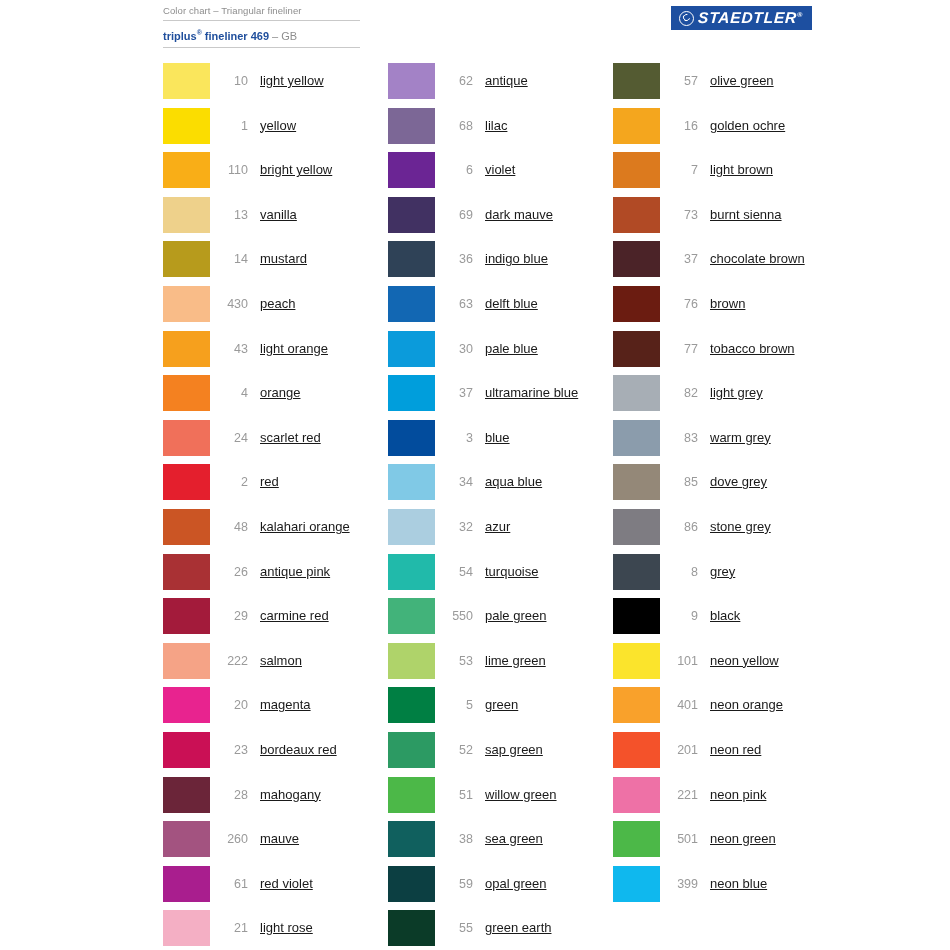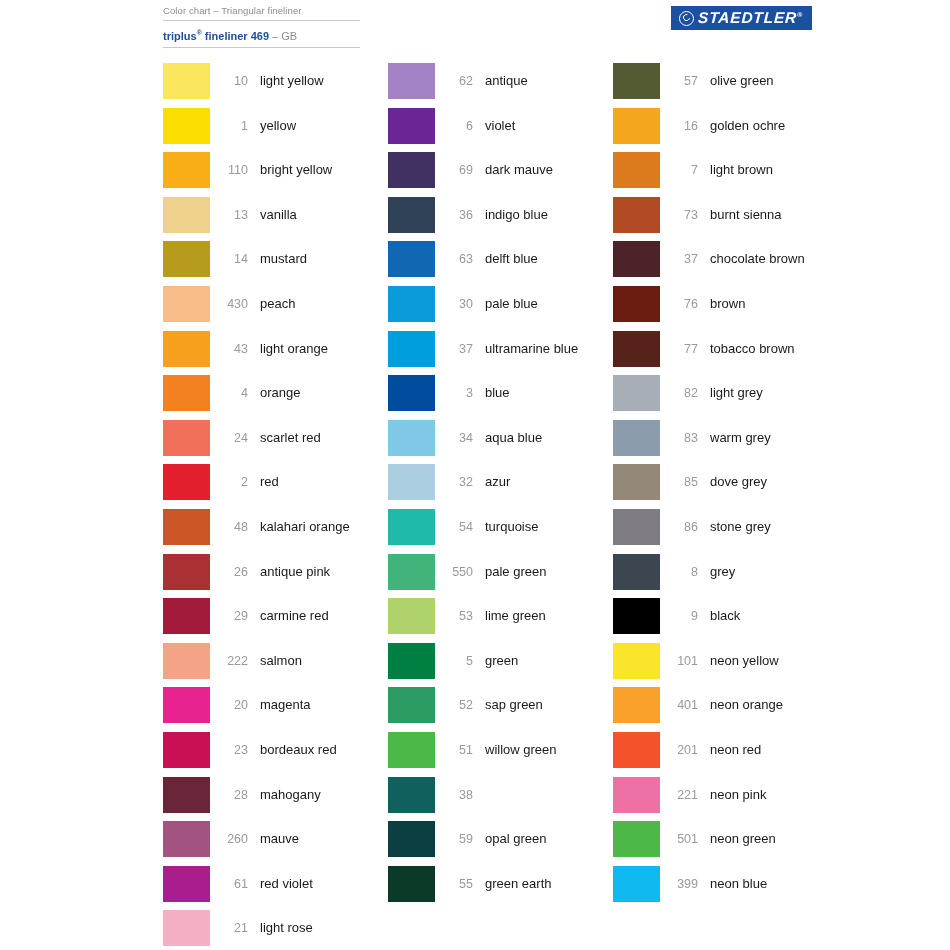--- a/index.html
+++ b/index.html
@@ -141,20 +141,21 @@
     line-height: 36px;
     padding-right: 0;
   }
   .row-name {
     flex: 1;
     font-size: 13px;
     color: #1a1a1a;
     line-height: 36px;
     padding-left: 12px;
     white-space: nowrap;
+    text-decoration: underline;
   }
 </style>
 </head>
 <body>
 
 <div id="header">
   <div class="hdr-line1">Color chart – Triangular fineliner</div>
   <div class="hdr-rule"></div>
   <div class="hdr-line2"><span class="hdr-brand">triplus</span><span class="hdr-sup">®</span><span class="hdr-brand"> fineliner 469</span><span class="hdr-region"> – GB</span></div>
   <div class="hdr-rule"></div>
@@ -268,20 +269,25 @@
         <div class="row-name">light rose</div>
       </div>
     </div>
     <div class="color-column col-1">
       <div class="color-row">
         <div class="swatch" style="background: rgb(163, 130, 198);"></div>
         <div class="row-num">62</div>
         <div class="row-name">antique</div>
       </div>
       <div class="color-row">
+        <div class="swatch" style="background: rgb(124, 103, 150);"></div>
+        <div class="row-num">68</div>
+        <div class="row-name">lilac</div>
+      </div>
+      <div class="color-row">
         <div class="swatch" style="background: rgb(107, 37, 148);"></div>
         <div class="row-num">6</div>
         <div class="row-name">violet</div>
       </div>
       <div class="color-row">
         <div class="swatch" style="background: rgb(65, 49, 98);"></div>
         <div class="row-num">69</div>
         <div class="row-name">dark mauve</div>
       </div>
       <div class="color-row">
@@ -345,20 +351,21 @@
         <div class="row-name">sap green</div>
       </div>
       <div class="color-row">
         <div class="swatch" style="background: rgb(76, 184, 72);"></div>
         <div class="row-num">51</div>
         <div class="row-name">willow green</div>
       </div>
       <div class="color-row">
         <div class="swatch" style="background: rgb(16, 96, 94);"></div>
         <div class="row-num">38</div>
+        <div class="row-name">sea green</div>
       </div>
       <div class="color-row">
         <div class="swatch" style="background: rgb(12, 63, 66);"></div>
         <div class="row-num">59</div>
         <div class="row-name">opal green</div>
       </div>
       <div class="color-row">
         <div class="swatch" style="background: rgb(11, 59, 40);"></div>
         <div class="row-num">55</div>
         <div class="row-name">green earth</div>

